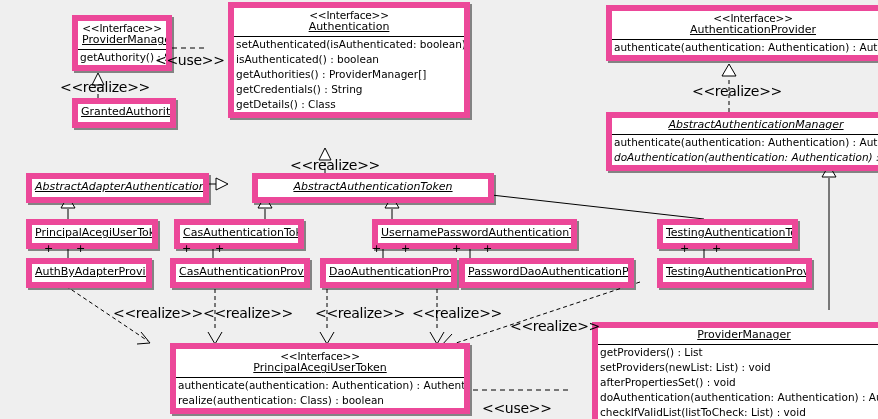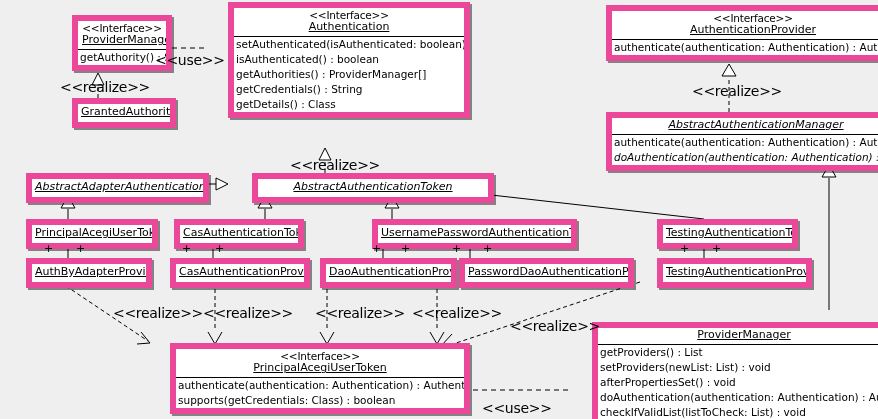--- a/index.html
+++ b/index.html
@@ -339,21 +339,21 @@
   </div>
 
   <div class="uml" style="left:146px; top:343px; width:300px;">
     <div class="hdr">
       <span class="stereo">&lt;&lt;Interface&gt;&gt;</span>
       <span class="cname">PrincipalAcegiUserToken</span>
     </div>
     <div class="sep"></div>
     <div class="ops">
       <div class="op">authenticate(authentication: Authentication) : Authentication</div>
-      <div class="op">supports(getCredentials: Class) : boolean</div>
+      <div class="op">realize(authentication: Class) : boolean</div>
     </div>
   </div>
 
   <div class="uml" style="left:568px; top:322px; width:304px;">
     <div class="hdr">
       <span class="cname">ProviderManager</span>
     </div>
     <div class="sep"></div>
     <div class="ops">
       <div class="op">getProviders() : List</div>

